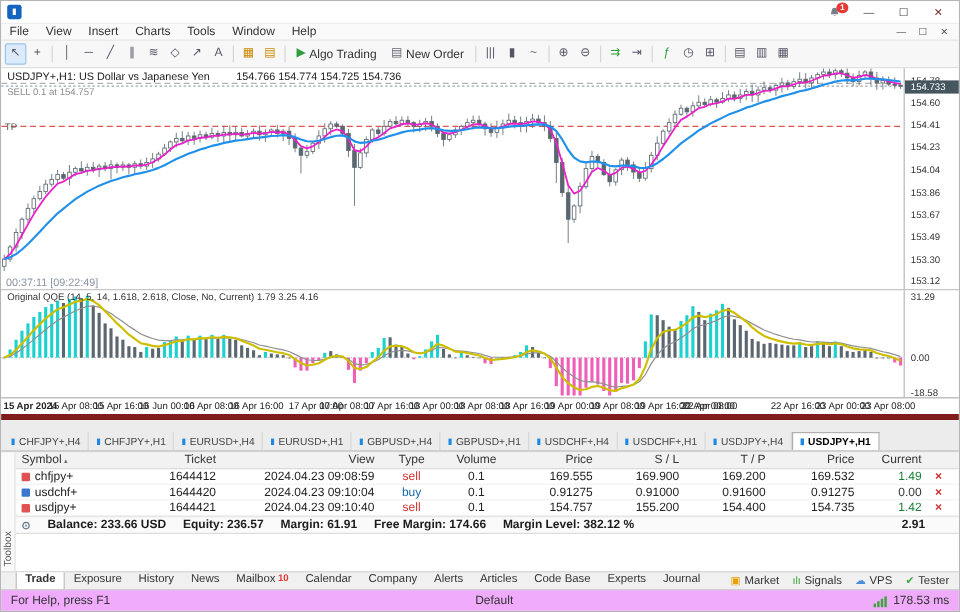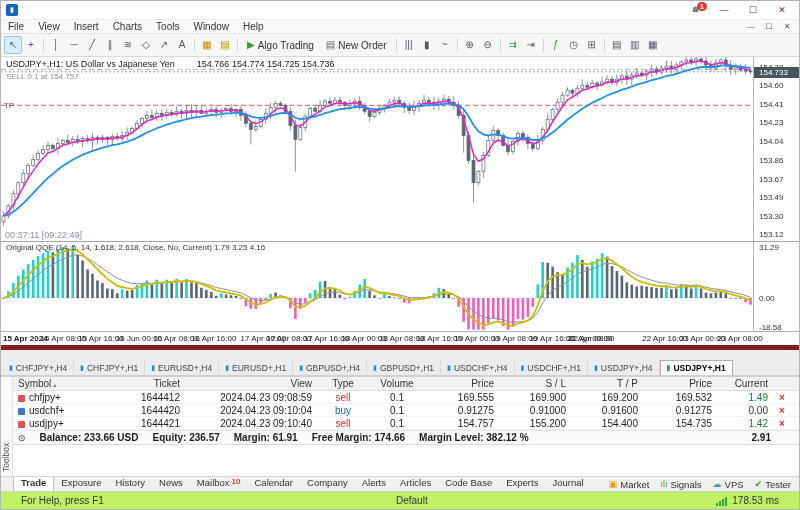--- a/index.html
+++ b/index.html
@@ -72,21 +72,21 @@
 .tb-fill{flex:1;background:#fff}
 .toolbox-tabs{height:15px;flex:0 0 auto;display:flex;align-items:center;background:#f0f0f0;border-top:1px solid #d5d5d5;padding-left:12px;font-size:9.5px;color:#333}
 .tbox-tab{padding:0 7px;height:100%;display:flex;align-items:flex-start;gap:2px;white-space:nowrap}
 .tbox-tab.active{background:#fff;border-left:1px solid #bbb;border-right:1px solid #bbb;font-weight:bold}
 .tab-badge{color:#e53935;font-size:8px;font-weight:bold}
 .services{margin-left:auto;display:flex;align-items:center;gap:11px;padding-right:8px;font-size:9.5px;color:#333}
 .svc{display:flex;align-items:center;gap:3px;white-space:nowrap}
 .svc .ico{font-size:9px}
 
 
-.statusbar{height:18px;flex:0 0 auto;display:flex;align-items:center;background:#bef264;border-top:1px solid #cfcfcf;font-size:10px;color:#333;padding:0 20px;position:relative}
+.statusbar{height:18px;flex:0 0 auto;display:flex;align-items:center;background:#f0abfc;border-top:1px solid #cfcfcf;font-size:10px;color:#333;padding:0 8px;position:relative}
 .status-default{position:absolute;left:395px}
 .status-right{margin-left:auto;display:flex;align-items:center;gap:5px}
 .sig{display:flex;align-items:flex-end;gap:1px;height:10px}
 .sig span{width:2px;background:#3aa53a;display:inline-block}
 </style>
 </head>
 <body>
 
 <div class="app">
 

